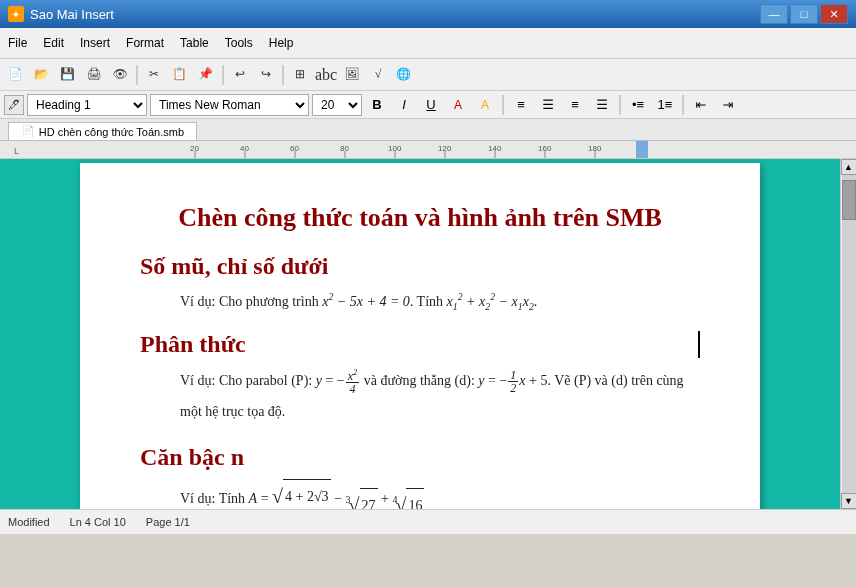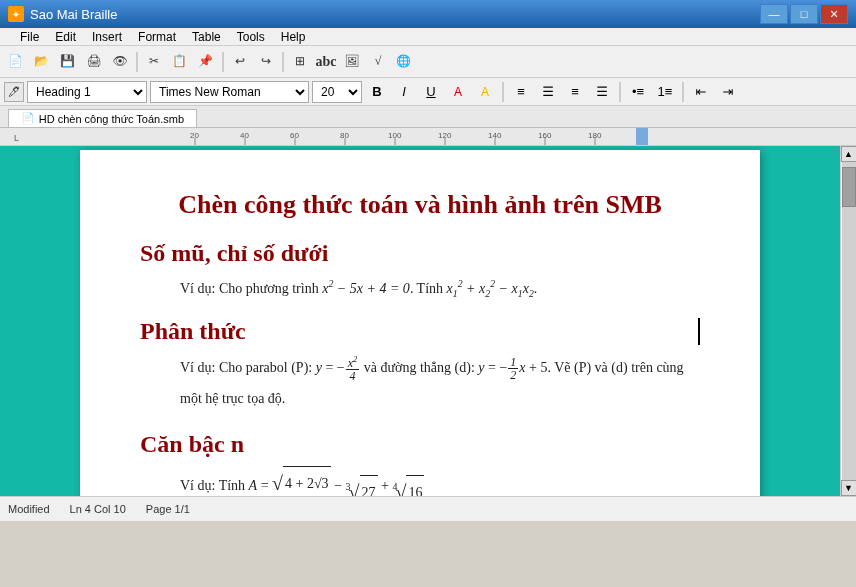--- a/index.html
+++ b/index.html
@@ -20,24 +20,24 @@
     .title-bar-left { display: flex; align-items: center; gap: 6px; }
     .title-bar-icon { width: 16px; height: 16px; background: #ff9900; border-radius: 2px; display: flex; align-items: center; justify-content: center; font-size: 10px; }
     .window-controls { display: flex; gap: 2px; }
     .win-btn { width: 28px; height: 20px; background: #5a9fd8; border: 1px solid #3a7fc8; color: white; font-size: 11px; display: flex; align-items: center; justify-content: center; cursor: pointer; font-family: Arial; }
     .win-btn.close { background: #c0392b; }
 
     
     .menu-bar {
       background: #f0f0f0;
       border-bottom: 1px solid #ccc;
-      height: 18px;
-      display: flex;
-      align-items: center;
-      padding: 0 12px;
+      height: 31px;
+      display: flex;
+      align-items: center;
+      padding: 0 0;
       font-family: Arial, sans-serif;
       font-size: 12px;
     }
     .menu-item { padding: 2px 8px; cursor: pointer; }
 
     
     .toolbar {
       background: #f0f0f0;
       border-bottom: 1px solid #ccc;
       height: 32px;
@@ -239,21 +239,21 @@
     }
 
     .cursor-line { border-right: 2px solid #000; }
   </style>
 </head>
 <body>
 
 <div class="title-bar">
   <div class="title-bar-left">
     <div class="title-bar-icon">✦</div>
-    <span>Sao Mai Braille</span>
+    <span>Sao Mai Insert</span>
   </div>
   <div class="window-controls">
     <div class="win-btn">—</div>
     <div class="win-btn">□</div>
     <div class="win-btn close">✕</div>
   </div>
 </div>
 
 <div class="menu-bar">
   <span class="menu-item">File</span>
@@ -273,21 +273,21 @@
   <div class="toolbar-btn">👁</div>
   <div class="toolbar-separator"></div>
   <div class="toolbar-btn">✂</div>
   <div class="toolbar-btn">📋</div>
   <div class="toolbar-btn">📌</div>
   <div class="toolbar-separator"></div>
   <div class="toolbar-btn">↩</div>
   <div class="toolbar-btn">↪</div>
   <div class="toolbar-separator"></div>
   <div class="toolbar-btn">⊞</div>
-  <div class="toolbar-btn" style="font-size:14px;font-weight:bold;">abc</div>
+  <div class="toolbar-btn" style="font-size:16px;font-weight:normal;">abc</div>
   <div class="toolbar-btn">🖼</div>
   <div class="toolbar-btn">√</div>
   <div class="toolbar-btn">🌐</div>
 </div>
 
 <div class="format-bar">
   <div style="width:20px;height:20px;background:#e8e8e8;border:1px solid #aaa;display:flex;align-items:center;justify-content:center;font-size:10px;">🖊</div>
   <select class="format-select" style="width:120px;">
     <option>Heading 1</option>
   </select>

